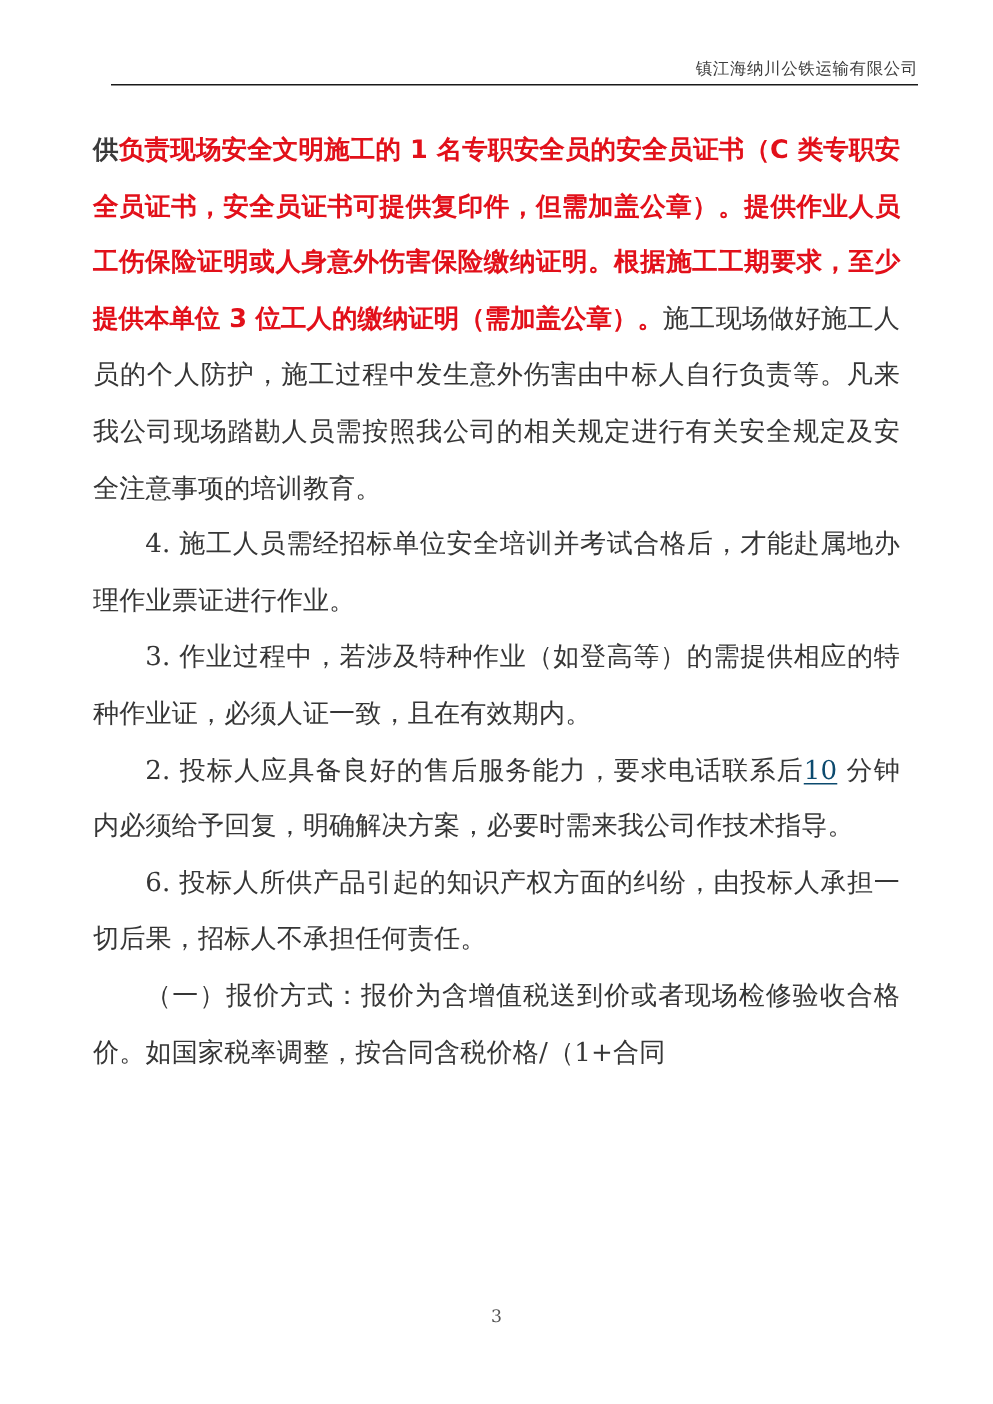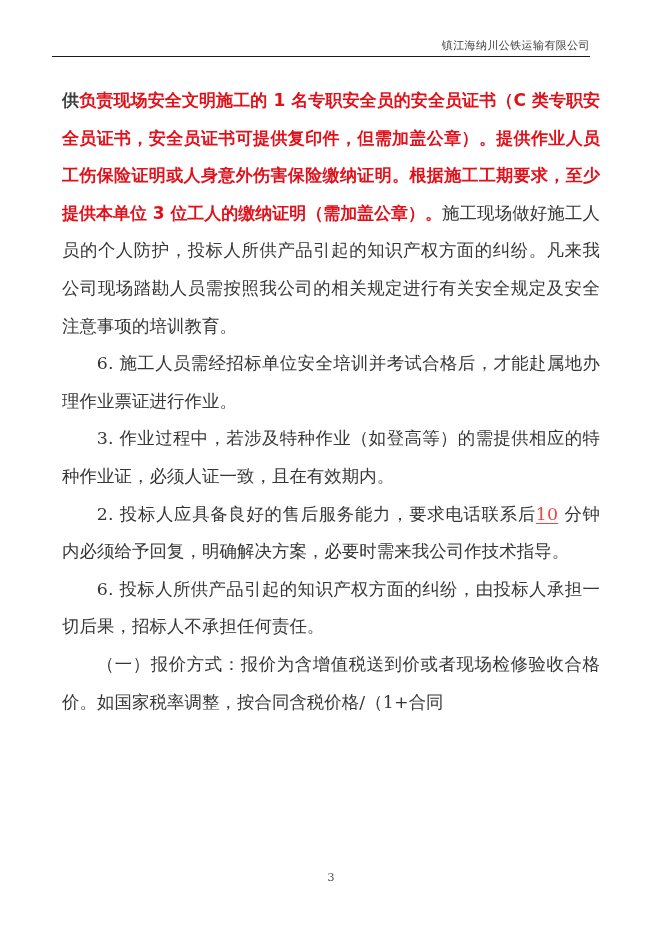--- a/index.html
+++ b/index.html
@@ -12,21 +12,21 @@
     width: 662px;
     height: 936px;
     background: #ffffff;
     overflow: hidden;
     font-family: "DejaVu Serif", "Liberation Serif", serif;
   }
 
   
   .header {
     position: absolute;
-    left: 52px;
+    left: 74px;
     top: 38px;
     width: 538px;
   }
   .header-text {
     text-align: right;
     font-family: "DejaVu Serif", "Liberation Serif", serif;
     font-size: 11px;
     color: #3d3d3d;
     line-height: 16px;
     letter-spacing: 0.4px;
@@ -66,21 +66,21 @@
     font-size: 17px;
   }
   .para .red {
     color: #e2101a;
     font-weight: bold;
     font-family: "DejaVu Sans", "Liberation Sans", sans-serif;
     font-size: 17px;
     letter-spacing: -0.1px;
   }
   .para .ul-red {
-    color: #ef4444;
+    color: #0c4a6e;
     text-decoration: underline;
     text-underline-offset: 3px;
   }
 
   
   .footer {
     position: absolute;
     left: 0;
     top: 866px;
     width: 662px;
@@ -96,22 +96,22 @@
 <body>
 
 <div class="page">
 
   <div class="header">
     <div class="header-text">镇江海纳川公铁运输有限公司</div>
     <div class="header-rule"></div>
   </div>
 
   <div class="body" id="body-root">
-      <div class="para noindent"><span class="lead-black">供</span><span class="red">负责现场安全文明施工的 1 名专职安全员的安全员证书（C 类专职安全员证书，安全员证书可提供复印件，但需加盖公章）。提供作业人员工伤保险证明或人身意外伤害保险缴纳证明。根据施工工期要求，至少提供本单位 3 位工人的缴纳证明（需加盖公章）。</span><span>施工现场做好施工人员的个人防护，投标人所供产品引起的知识产权方面的纠纷。凡来我公司现场踏勘人员需按照我公司的相关规定进行有关安全规定及安全注意事项的培训教育。</span></div>
-      <div class="para"><span>6. 施工人员需经招标单位安全培训并考试合格后，才能赴属地办理作业票证进行作业。</span></div>
+      <div class="para noindent"><span class="lead-black">供</span><span class="red">负责现场安全文明施工的 1 名专职安全员的安全员证书（C 类专职安全员证书，安全员证书可提供复印件，但需加盖公章）。提供作业人员工伤保险证明或人身意外伤害保险缴纳证明。根据施工工期要求，至少提供本单位 3 位工人的缴纳证明（需加盖公章）。</span><span>施工现场做好施工人员的个人防护，施工过程中发生意外伤害由中标人自行负责等。凡来我公司现场踏勘人员需按照我公司的相关规定进行有关安全规定及安全注意事项的培训教育。</span></div>
+      <div class="para"><span>4. 施工人员需经招标单位安全培训并考试合格后，才能赴属地办理作业票证进行作业。</span></div>
       <div class="para"><span>3. 作业过程中，若涉及特种作业（如登高等）的需提供相应的特种作业证，必须人证一致，且在有效期内。</span></div>
       <div class="para"><span>2. 投标人应具备良好的售后服务能力，要求电话联系后</span><span class="ul-red">10</span><span> 分钟内必须给予回复，明确解决方案，必要时需来我公司作技术指导。</span></div>
       <div class="para"><span>6. 投标人所供产品引起的知识产权方面的纠纷，由投标人承担一切后果，招标人不承担任何责任。</span></div>
       <div class="para"><span>（一）报价方式：报价为含增值税送到价或者现场检修验收合格价。如国家税率调整，按合同含税价格/（1+合同</span></div>
     </div>
 
   <div class="footer">
     <span class="page-number">3</span>
   </div>
 

